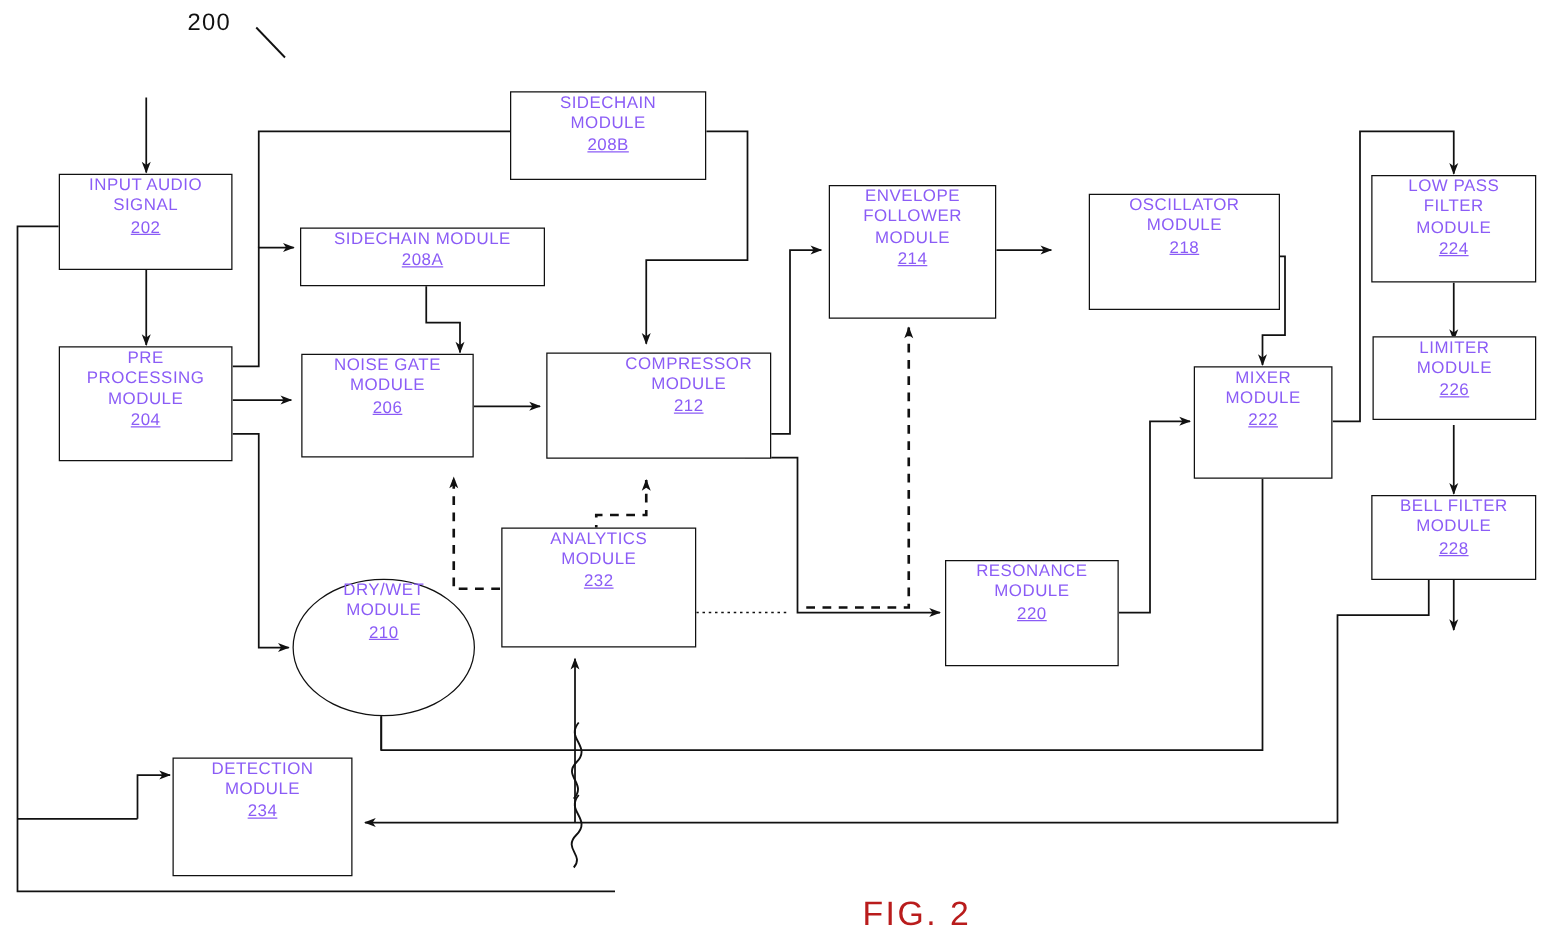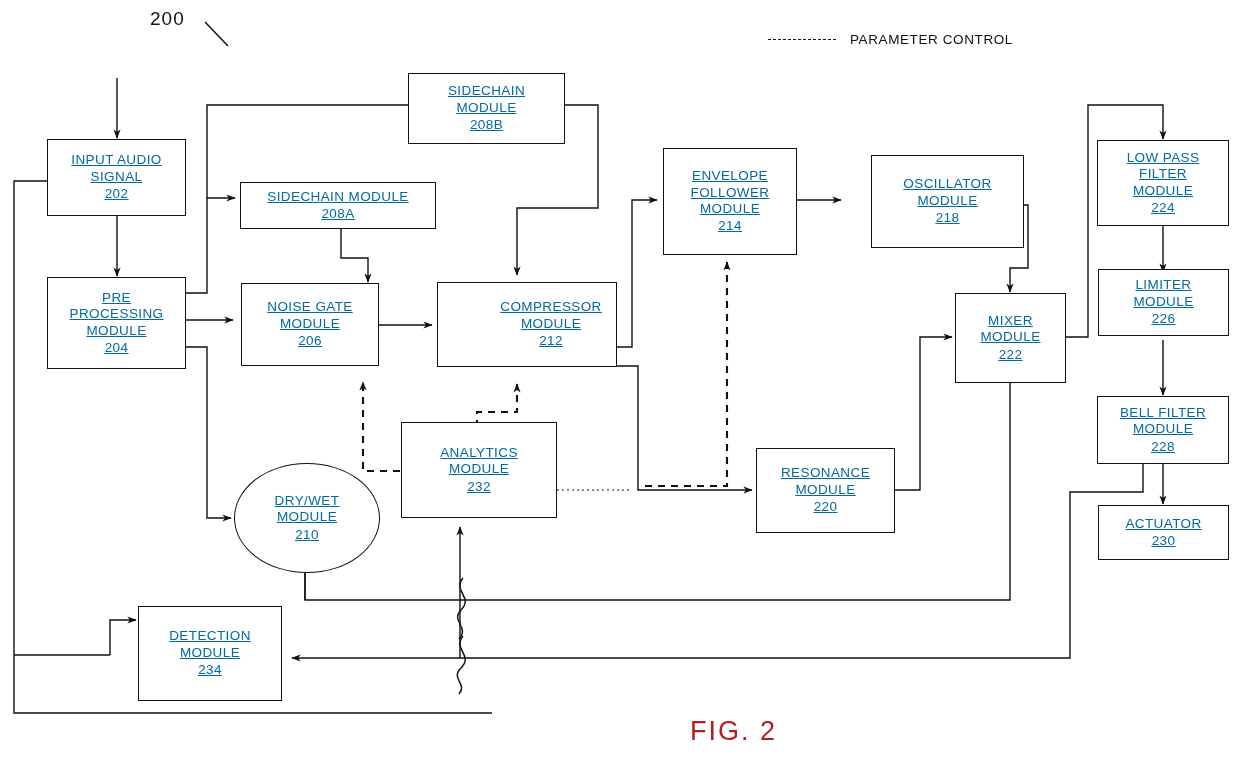--- a/index.html
+++ b/index.html
@@ -26,27 +26,25 @@
     pointer-events: none;
   }
   .node {
     position: absolute;
     box-sizing: border-box;
     border: 1.3px solid #111;
     background: #ffffff;
     display: flex;
     flex-direction: column;
     align-items: center;
-    justify-content: center;
     text-align: center;
-    color: #0369a1;
+    color: #8b5cf6;
     letter-spacing: 0.4px;
     line-height: 1.22;
     z-index: 3;
-    text-decoration: underline;
   }
   .node .lbl {
     display: block;
     white-space: pre-line;
     font-size: 13.5px;
   }
   .node .ref {
     display: block;
     font-size: 13.5px;
     text-decoration: underline;
@@ -172,24 +170,20 @@
 
     <g fill="none" stroke="#111" stroke-width="1.5">
       <path d="M463,578 C452,591 474,597 461,610 C450,621 470,627 459,639"></path>
       <path d="M463,636 C452,649 474,655 461,668 C450,679 468,684 459,694"></path>
     </g>
   </svg>
 
   <div class="tag-200" style="left:150px; top:8px;text-align:right;">200</div>
 
   <div class="legend" style="left:768px; top:28px;">
-    <div class="legend-row">
-      <span class="legend-key dashed"></span>
-      <span class="legend-label">PARAMETER CONTROL</span>
-    </div>
   </div>
 
   <div class="node" style="left:47px; top:139px; width:139px; height:77px;">
     <span class="lbl">INPUT AUDIO
 SIGNAL</span>
     <span class="ref">202</span>
   </div>
 
   <div class="node" style="left:47px; top:277px; width:139px; height:92px;">
     <span class="lbl">PRE
@@ -246,24 +240,20 @@
 MODULE</span>
     <span class="ref">226</span>
   </div>
 
   <div class="node" style="left:1097px; top:396px; width:132px; height:68px;">
     <span class="lbl">BELL FILTER
 MODULE</span>
     <span class="ref">228</span>
   </div>
 
-  <div class="node" style="left:1098px; top:505px; width:131px; height:55px;">
-    <span class="lbl">ACTUATOR</span>
-    <span class="ref">230</span>
-  </div>
 
   <div class="node" style="left:955px; top:293px; width:111px; height:90px;">
     <span class="lbl">MIXER
 MODULE</span>
     <span class="ref">222</span>
   </div>
 
   <div class="node" style="left:756px; top:448px; width:139px; height:85px;">
     <span class="lbl">RESONANCE
 MODULE</span>

